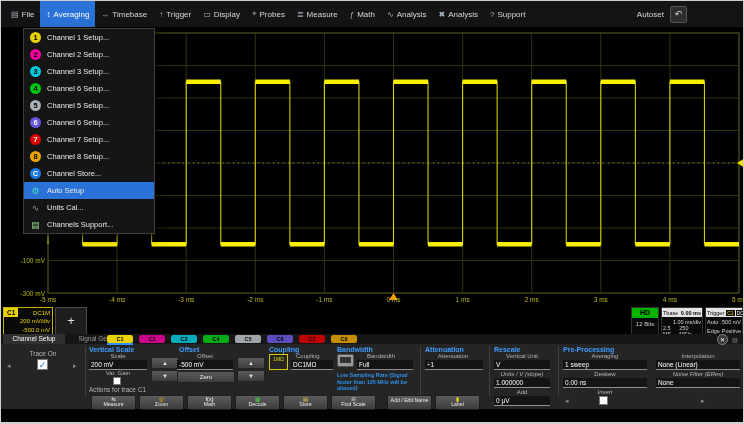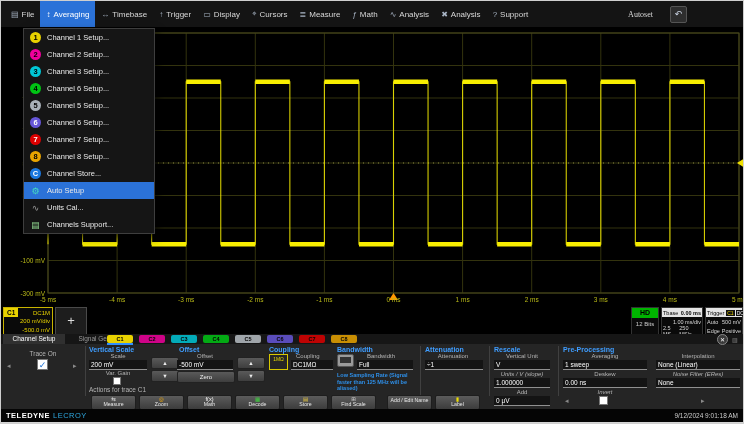--- a/index.html
+++ b/index.html
@@ -4,21 +4,21 @@
 <style>
   html,body{margin:0;padding:0;background:#777;}
   #root{position:relative;width:744px;height:424px;background:#000;overflow:hidden;
         font-family:"Liberation Sans",sans-serif;border:1px solid #cfcfcf;box-sizing:border-box;}
   
   .menubar{position:absolute;left:0;top:0;right:0;height:26px;background:#141414;display:flex;align-items:center;padding:0 4px;z-index:20;}
   .mitem{display:flex;align-items:center;gap:3px;padding:0 6px;height:26px;color:#d8d8d8;font-size:8px;white-space:nowrap;cursor:default;}
   .mitem .ic{font-size:8px;color:#a8b4c4;}
   .mitem.active{background:#2b72d8;color:#fff;}
   .mitem.active .ic{color:#fff;}
-  .autoset-group{margin-left:auto;display:flex;align-items:center;gap:17px;padding-right:52px;font-family:Liberation Serif, serif;}
+  .autoset-group{margin-left:auto;display:flex;align-items:center;gap:6px;padding-right:52px;}
   .autoset-label{color:#d8d8d8;font-size:8px;}
   .undo-btn{width:15px;height:15px;background:#2e2e2e;border:1px solid #555;border-radius:2px;color:#cfd8e8;font-size:9px;line-height:14px;text-align:center;}
   
   .vmenu{position:absolute;left:22px;top:27px;width:130px;background:#151515;border:1px solid #3e3e3e;box-shadow:3px 4px 8px rgba(0,0,0,.7);z-index:40;}
   .vrow{display:flex;align-items:center;gap:6px;height:17px;padding:0 6px;color:#e8e8e8;font-size:7.5px;white-space:nowrap;}
   .vrow.sel{background:#2b72d8;}
   .badge{flex:0 0 11px;width:11px;height:11px;border-radius:50%;font-size:7.5px;font-weight:bold;display:flex;align-items:center;justify-content:center;}
   .vglyph{flex:0 0 11px;width:11px;text-align:center;font-size:9px;}
   
   .axlabel{position:absolute;color:#b9b918;font-size:6.5px;z-index:2;}
@@ -168,21 +168,21 @@
         <div class="mitem">
           <span class="ic">↑</span>
           <span>Trigger</span>
         </div>
         <div class="mitem">
           <span class="ic">▭</span>
           <span>Display</span>
         </div>
         <div class="mitem">
           <span class="ic">⌖</span>
-          <span>Cursors</span>
+          <span>Probes</span>
         </div>
         <div class="mitem">
           <span class="ic">≣</span>
           <span>Measure</span>
         </div>
         <div class="mitem">
           <span class="ic">ƒ</span>
           <span>Math</span>
         </div>
         <div class="mitem">
@@ -409,19 +409,14 @@
         <div class="btn" style="left: 386px;">
           <span class="blabel two">Add / Edit Name</span>
         </div>
         <div class="btn" style="left: 434px;">
           <span class="bglyph" style="color: rgb(240, 224, 0);">▮</span>
           <span class="blabel">Label</span>
         </div>
       </div>
   </div>
 
-  <div class="statusbar">
-    <span class="brand1">TELEDYNE</span>
-    <span class="brand2">LECROY</span>
-    <span class="datetime">9/12/2024 9:01:18 AM</span>
-  </div>
   <div class="bottomstrip"></div>
 </div>
 
 </body></html>

